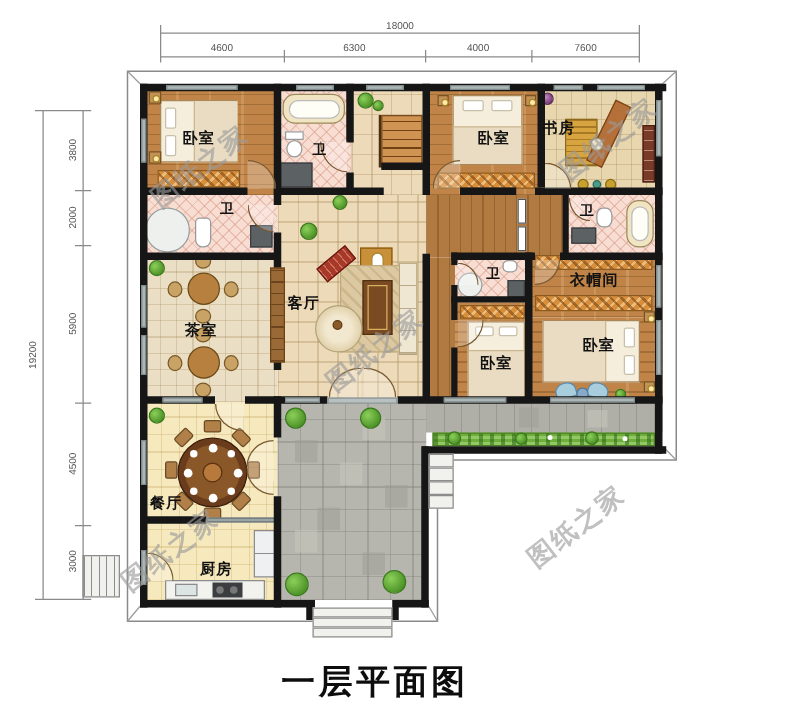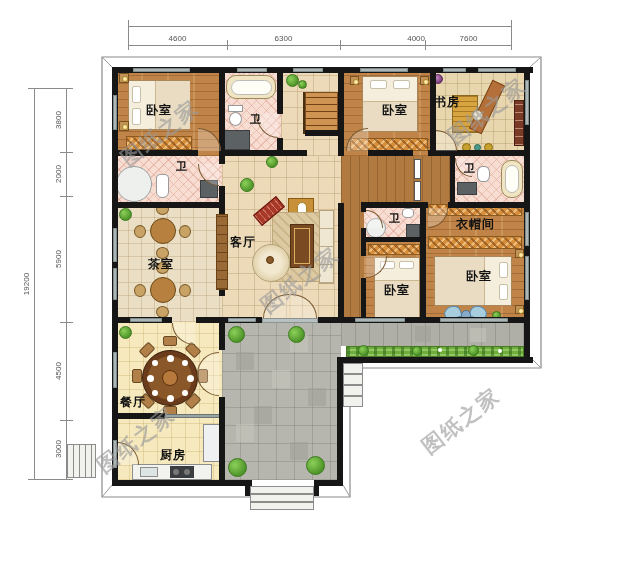--- a/index.html
+++ b/index.html
@@ -346,23 +346,24 @@
   <div class="room-label" style="left:120px;top:394px;">餐厅</div>
   <div class="room-label" style="left:160px;top:447px;">厨房</div>
 
   <div class="dimline" style="left:128px;top:26px;width:384px;height:1px;"></div>
   <div class="dimline" style="left:128px;top:45px;width:384px;height:1px;"></div>
   <div class="dimline" style="left:128px;top:20px;width:1px;height:30px;"></div>
   <div class="dimline" style="left:227px;top:40px;width:1px;height:10px;"></div>
   <div class="dimline" style="left:340px;top:40px;width:1px;height:10px;"></div>
   <div class="dimline" style="left:425px;top:40px;width:1px;height:10px;"></div>
   <div class="dimline" style="left:511px;top:20px;width:1px;height:30px;"></div>
+  <div class="dimlab" style="left:128px;top:16px;width:384px;text-align:center;">18000</div>
   <div class="dimlab" style="left:128px;top:34px;width:99px;text-align:center;">4600</div>
   <div class="dimlab" style="left:227px;top:34px;width:113px;text-align:center;">6300</div>
-  <div class="dimlab" style="left:340px;top:34px;width:85px;text-align:right;">4000</div>
+  <div class="dimlab" style="left:340px;top:34px;width:85px;text-align:center;">4000</div>
   <div class="dimlab" style="left:425px;top:34px;width:87px;text-align:center;">7600</div>
 
   <div class="dimline" style="left:34px;top:88px;width:1px;height:392px;"></div>
   <div class="dimline" style="left:66px;top:88px;width:1px;height:392px;"></div>
   <div class="dimline" style="left:28px;top:88px;width:45px;height:1px;"></div>
   <div class="dimline" style="left:60px;top:152px;width:13px;height:1px;"></div>
   <div class="dimline" style="left:60px;top:196px;width:13px;height:1px;"></div>
   <div class="dimline" style="left:60px;top:322px;width:13px;height:1px;"></div>
   <div class="dimline" style="left:60px;top:420px;width:13px;height:1px;"></div>
   <div class="dimline" style="left:28px;top:479px;width:45px;height:1px;"></div>
@@ -372,13 +373,14 @@
   <div class="dimlab v" style="left:58px;top:259px;">5900</div>
   <div class="dimlab v" style="left:58px;top:371px;">4500</div>
   <div class="dimlab v" style="left:58px;top:449px;">3000</div>
 
   <div class="wm" style="left:160px;top:133px;">图纸之家</div>
   <div class="wm" style="left:487px;top:111px;">图纸之家</div>
   <div class="wm" style="left:300px;top:280px;">图纸之家</div>
   <div class="wm" style="left:136px;top:440px;">图纸之家</div>
   <div class="wm" style="left:461px;top:421px;">图纸之家</div>
 
+  <div id="title" style="left:150px;top:527px;width:300px;">一层平面图</div>
 </div>
 
 </body></html>

